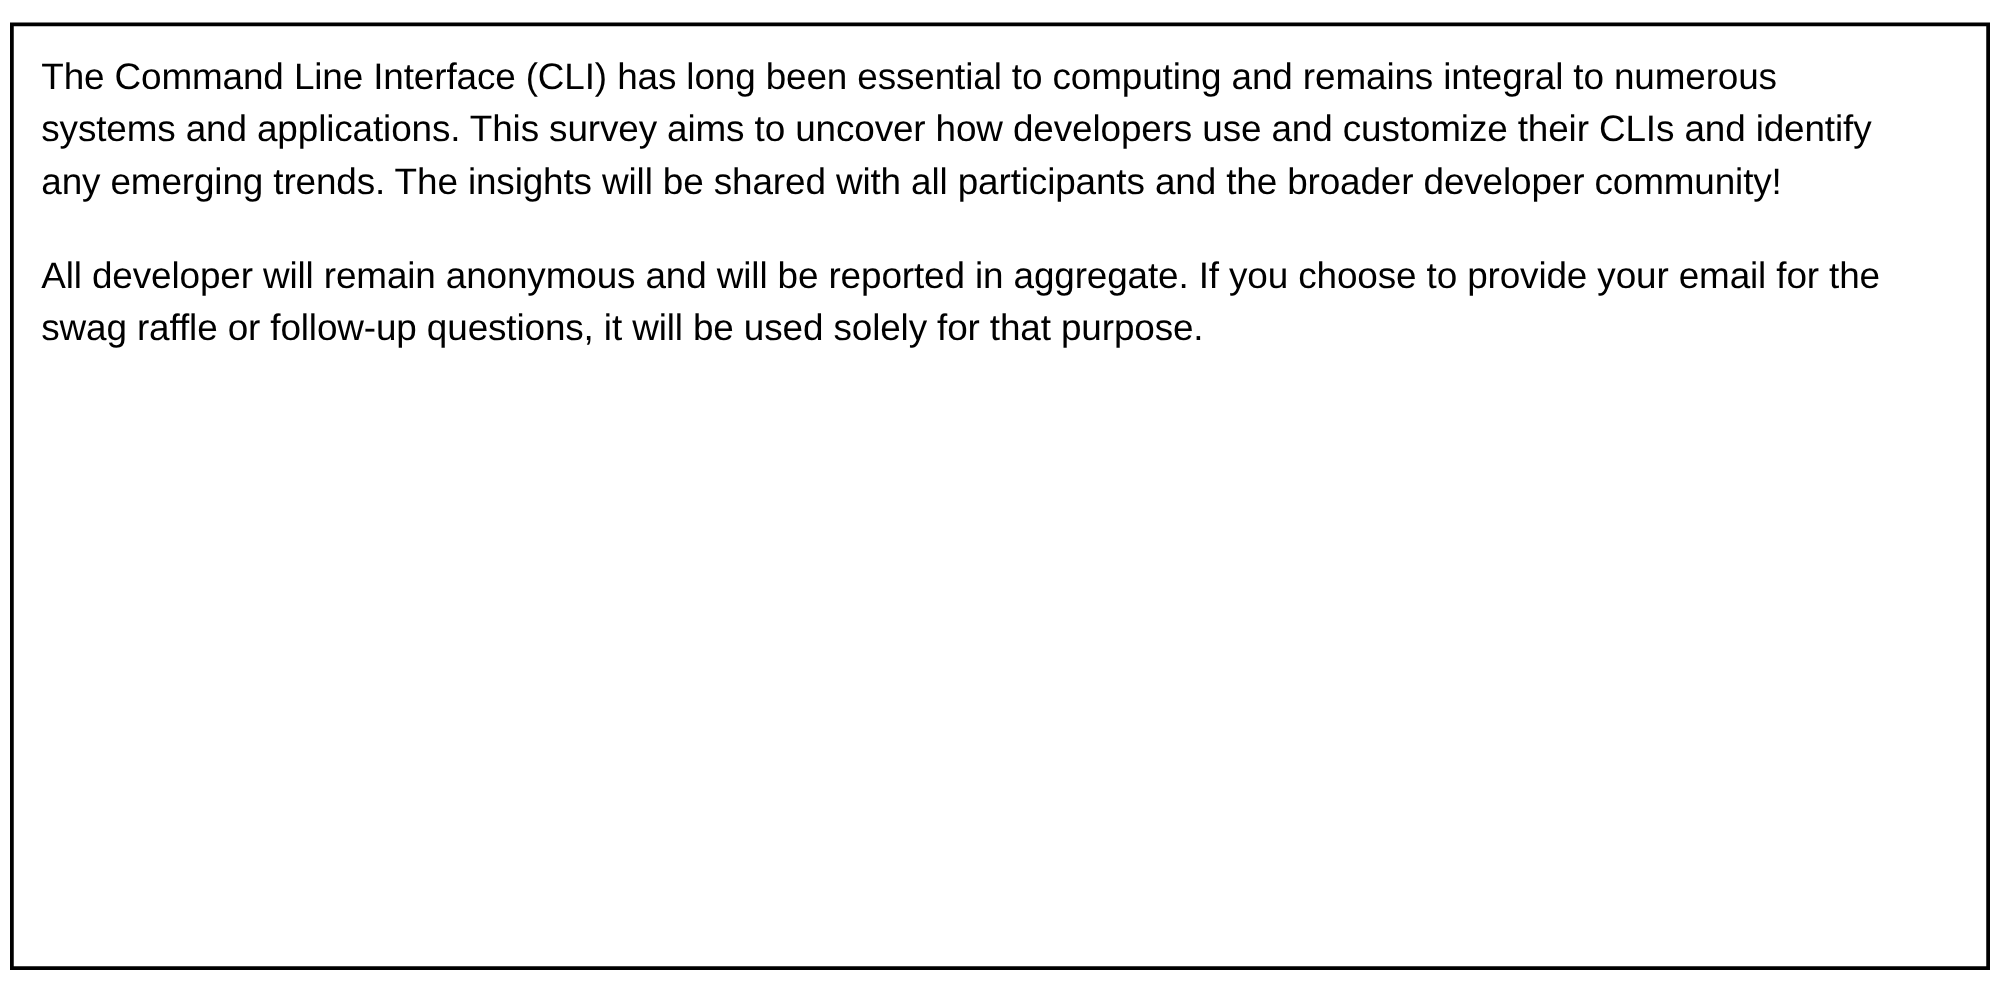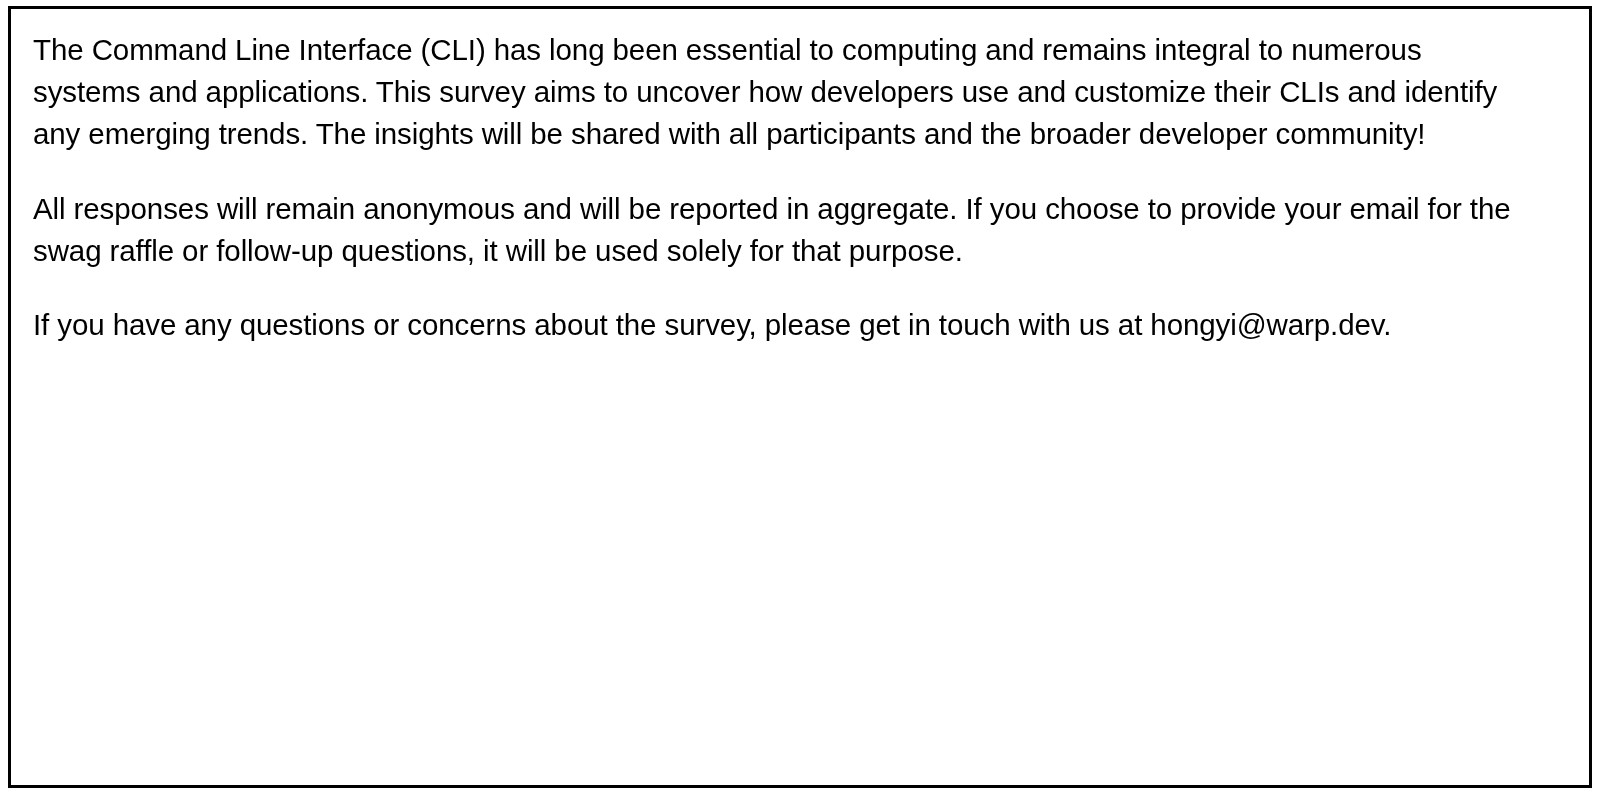--- a/index.html
+++ b/index.html
@@ -10,21 +10,21 @@
   body {
     width: 1600px;
     height: 794px;
     font-family: "Liberation Sans", sans-serif;
     color: #000000;
   }
   .page {
     box-sizing: border-box;
     width: 1600px;
     height: 794px;
-    padding: 6px 8px;
+    padding: 18px 8px;
     background: #ffffff;
   }
   .panel {
     box-sizing: border-box;
     width: 100%;
     height: 100%;
     border: 3px solid #000000;
     background: #ffffff;
     padding: 20px 28px 20px 22px;
     overflow: hidden;
@@ -45,16 +45,15 @@
   .para-narrow {
     max-width: 1480px;
   }
 </style>
 </head>
 <body>
 
 <div class="page">
   <div class="panel body-text">
     <p class="para">The Command Line Interface (CLI) has long been essential to computing and remains integral to numerous systems and applications. This survey aims to uncover how developers use and customize their CLIs and identify any emerging trends. The insights will be shared with all participants and the broader developer community!</p>
-    <p class="para">All responses will remain anonymous and will be reported in aggregate. If you choose to provide your email for the swag raffle or follow-up questions, it will be used solely for that purpose.</p>
-    <p class="para para-narrow">If you have any questions or concerns about the survey, please get in touch with us at hongyi@warp.dev.</p>
+    <p class="para">All developer will remain anonymous and will be reported in aggregate. If you choose to provide your email for the swag raffle or follow-up questions, it will be used solely for that purpose.</p>
   </div>
 </div>
 
 </body></html>

